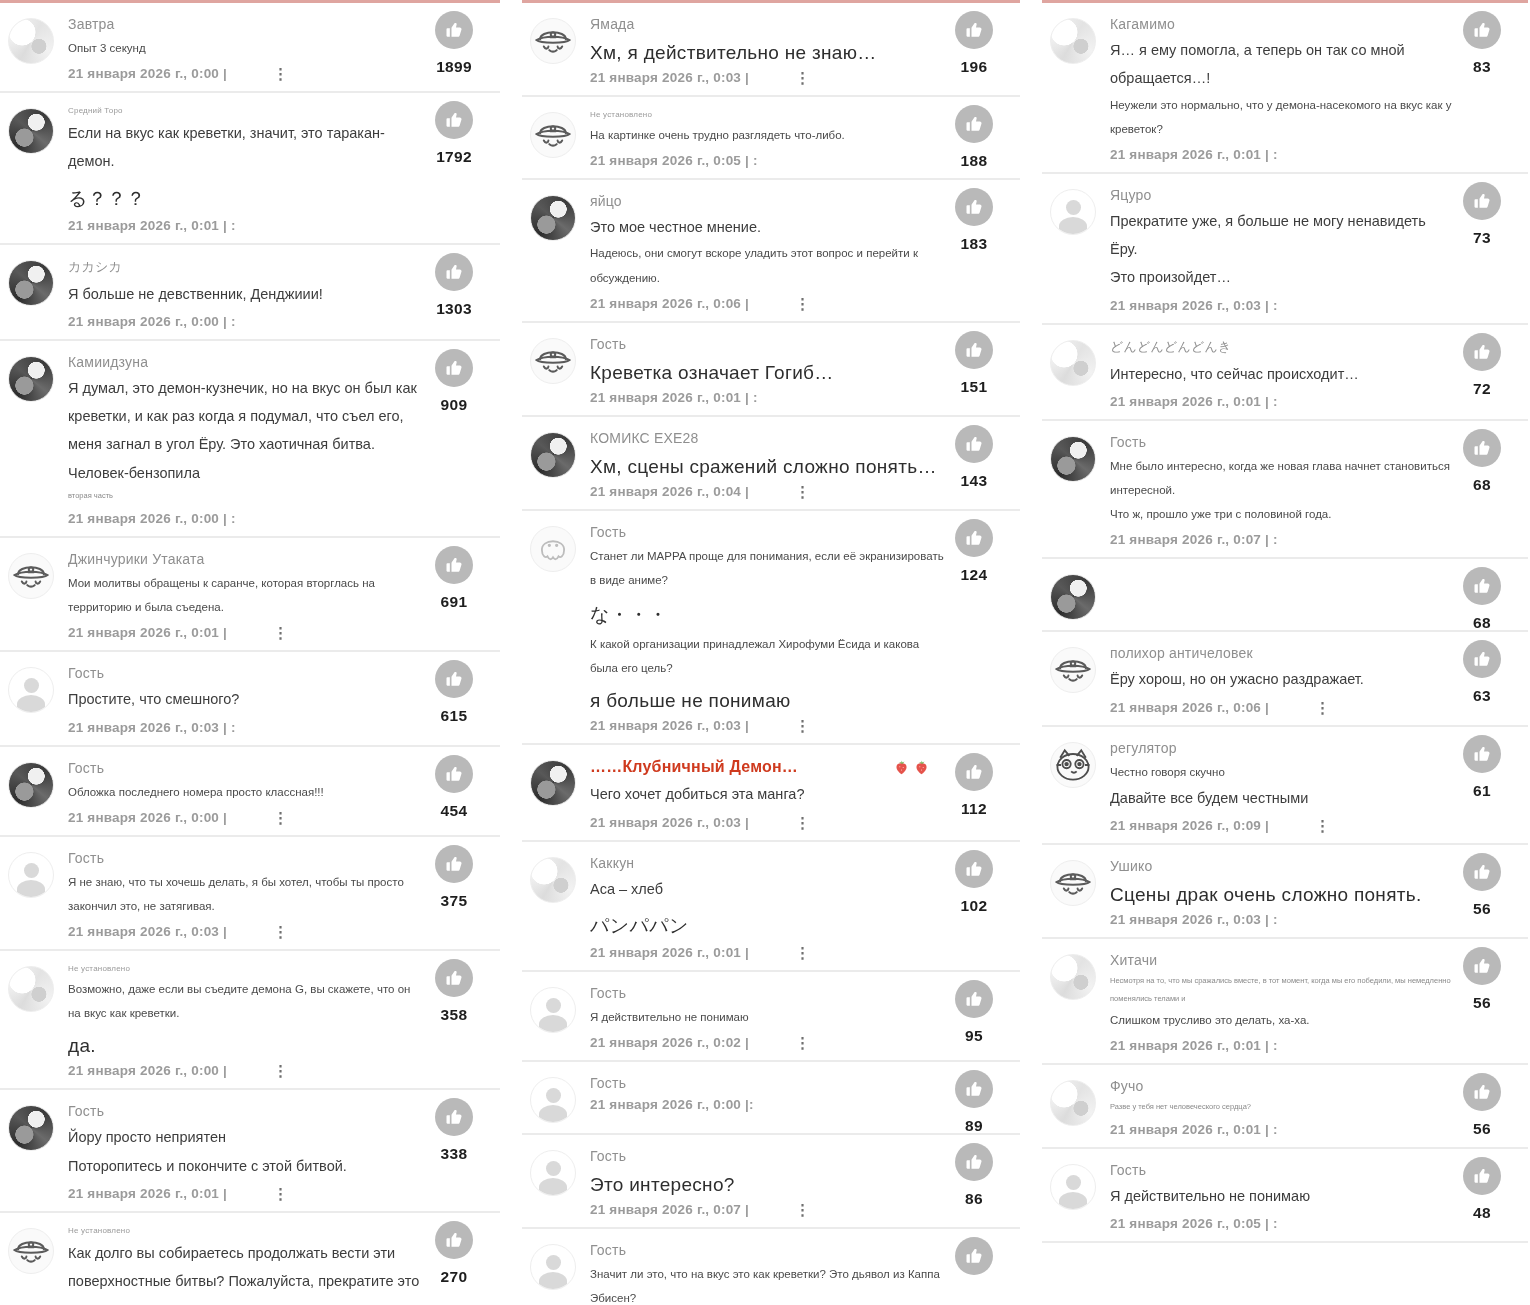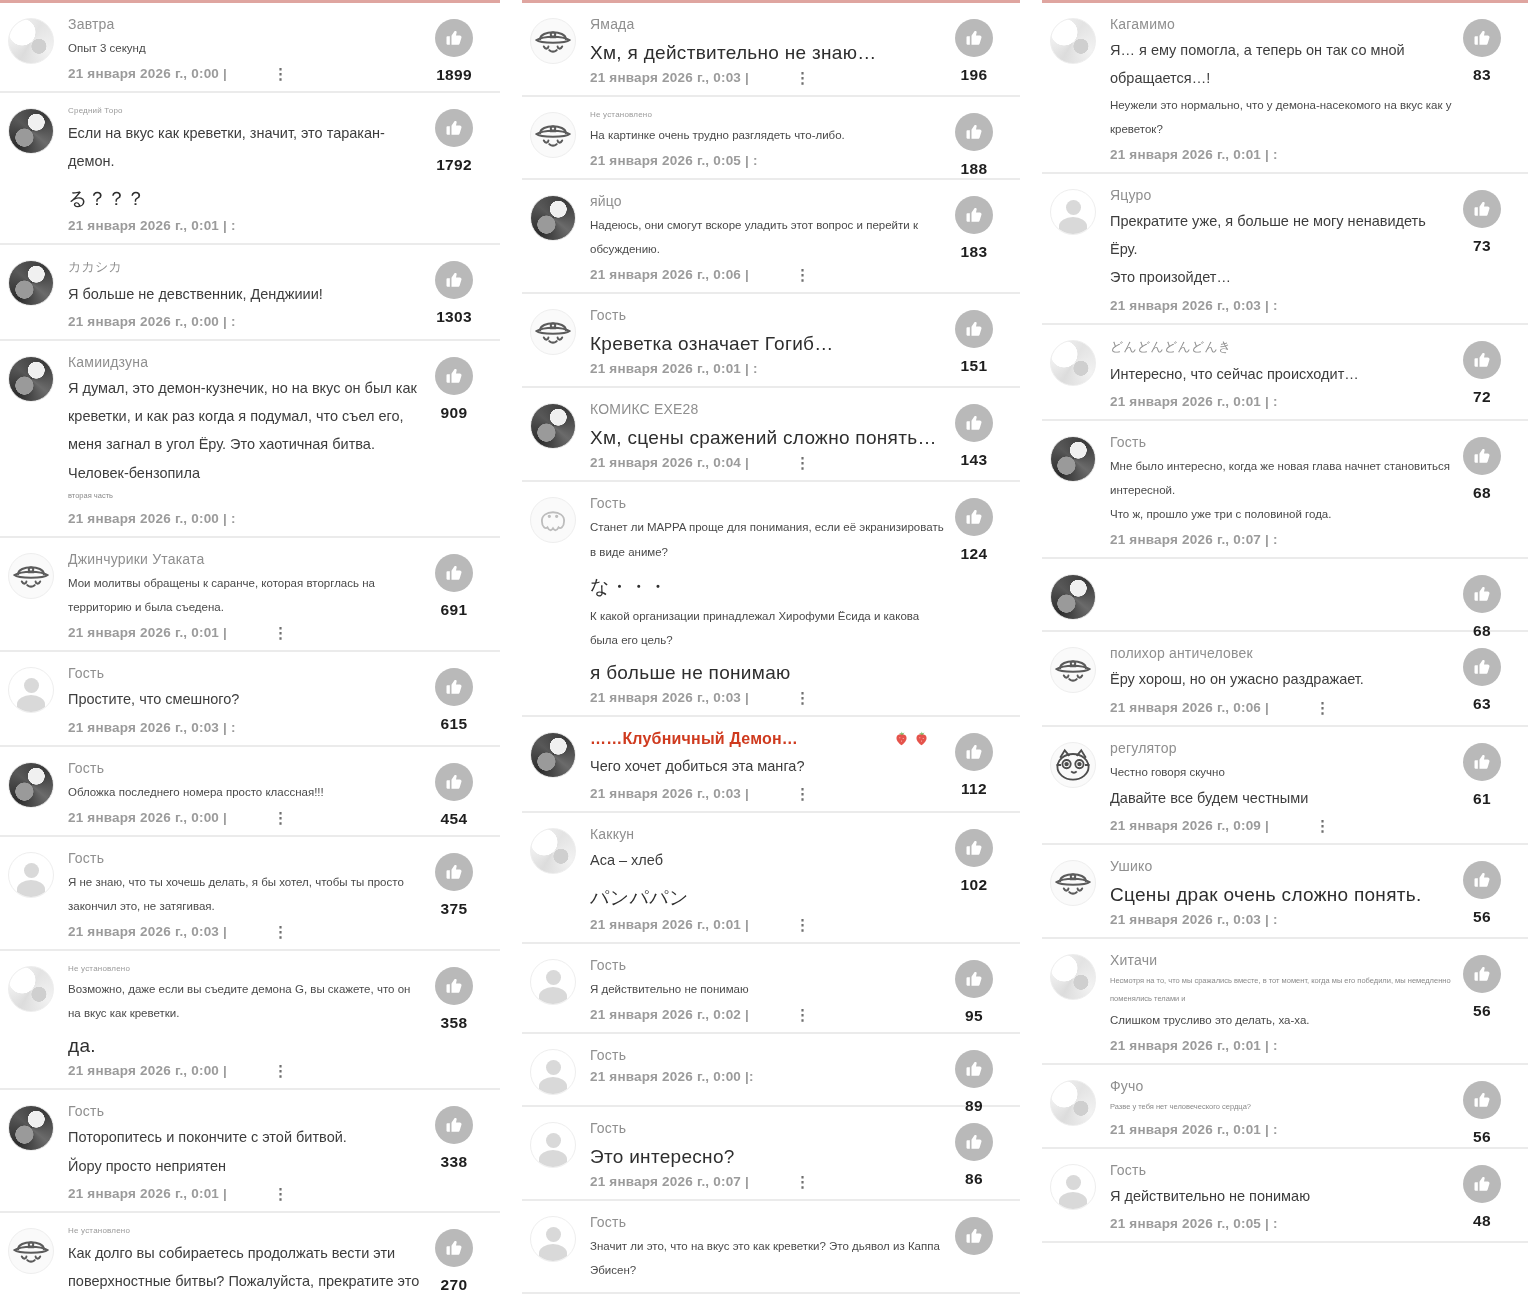--- a/index.html
+++ b/index.html
@@ -53,21 +53,21 @@
   .line { color:#3d3d3d; }
   .line.lg { font-size:19px; color:#2e2e2e; margin:10px 0 4px 0; letter-spacing:.3px; }
   .line.md { font-size:14.5px; line-height:1.95; color:#3d3d3d; }
   .line.sm { font-size:11.5px; line-height:2.1; color:#4a4a4a; }
   .line.xs { font-size:7.5px; line-height:2.4; color:#8a8a8a; }
   .meta { margin-top:6px; display:flex; align-items:center; color:#9b9b9b; }
   .date { font-size:13.5px; color:#9b9b9b; letter-spacing:.2px;font-weight:bold; }
   .menu { margin-left:46px; color:#6f6f6f; font-size:13px; font-weight:bold;
           letter-spacing:0; line-height:1; cursor:pointer; }
   .menu.dots { font-size:15px; }
-  .like-col { position:absolute; right:24px; top:16px; width:44px; text-align:center; }
+  .like-col { position:absolute; right:24px; top:8px; width:44px; text-align:center; }
   .like-btn { width:38px; height:38px; border-radius:50%; background:#b9b9b9;
               margin:0 auto; display:flex; align-items:center; justify-content:center;
               cursor:pointer; }
   .like-btn svg { width:20px; height:20px; }
   .like-count { margin-top:9px; font-size:15.5px; color:#1e1e1e; font-weight:600;
                 letter-spacing:.3px; }
 </style>
 </head>
 <body>
 
@@ -314,22 +314,22 @@
   </div>
 
   <div class="comment">
     <div class="avatar sketch-dark"></div>
     <div class="body">
       <div class="user-row">
         <span class="username">Гость</span>
         <span class="badges"></span>
       </div>
       <div class="lines">
+            <div class="line md">Йору просто неприятен</div>
             <div class="line md">Поторопитесь и покончите с этой битвой.</div>
-            <div class="line md">Йору просто неприятен</div>
           </div>
       <div class="meta">
         <span class="date">21 января 2026 г., 0:01 |</span>
         <span class="menu dots">⋮</span>
       </div>
     </div>
     <div class="like-col">
       <div class="like-btn">
             <svg viewBox="0 0 24 24">
               <path fill="#ffffff" d="M4 10h3v10H4c-.6 0-1-.4-1-1v-8c0-.6.4-1 1-1zm5 10V9.6c0-.4.1-.7.3-1L12.6 4c.2-.4.7-.6 1.1-.5l.6.2c.6.2 1 .9.9 1.5L14.4 9H19c1.1 0 2 .9 2 2 0 .2 0 .4-.1.6l-2.1 6.9c-.3.9-1 1.5-1.9 1.5H9z"></path>
@@ -450,20 +450,21 @@
   </div>
 
   <div class="comment">
     <div class="avatar sketch-dark"></div>
     <div class="body">
       <div class="user-row">
         <span class="username">яйцо</span>
         <span class="badges"></span>
       </div>
       <div class="lines">
+            <div class="line md">Это мое честное мнение.</div>
             <div class="line sm">Надеюсь, они смогут вскоре уладить этот вопрос и перейти к обсуждению.</div>
           </div>
       <div class="meta">
         <span class="date">21 января 2026 г., 0:06 |</span>
         <span class="menu dots">⋮</span>
       </div>
     </div>
     <div class="like-col">
       <div class="like-btn">
             <svg viewBox="0 0 24 24">

